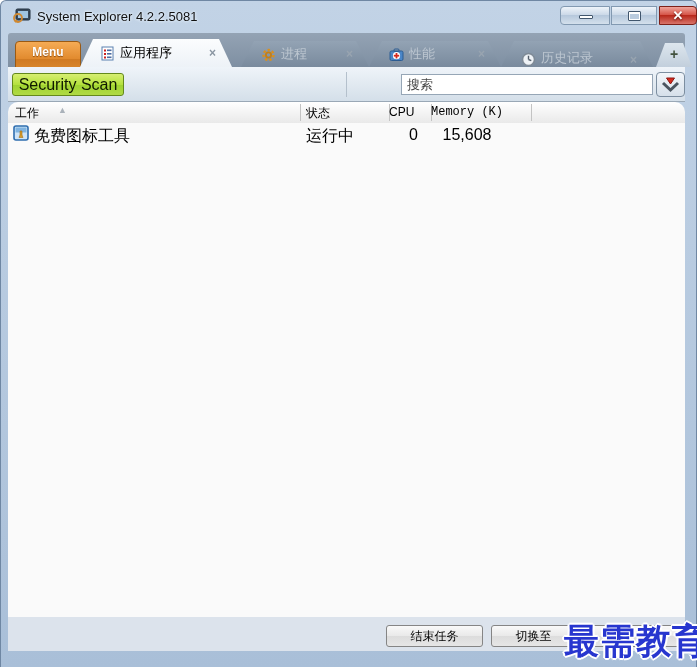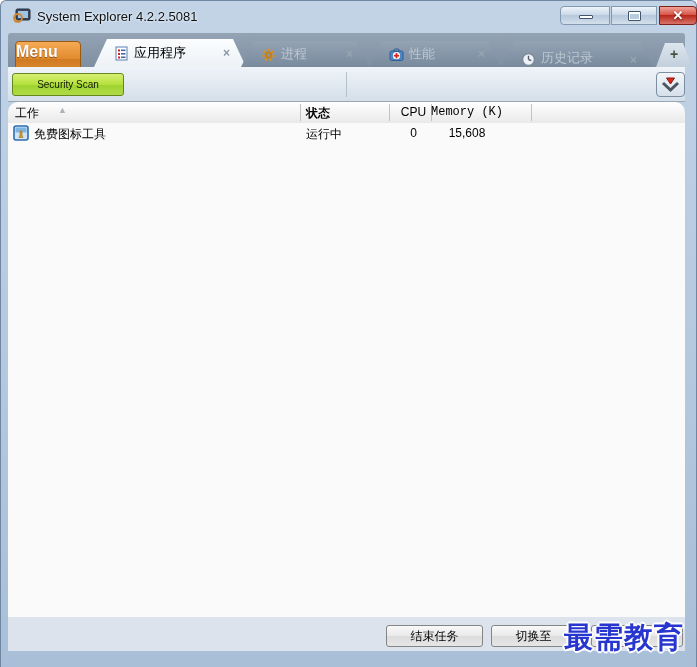--- a/index.html
+++ b/index.html
@@ -29,68 +29,68 @@
   .glyph-max { position:absolute; left:16px; top:4px; width:13px; height:10px;
     background:#fdfefe; border:1px solid #41566d; border-radius:1px; }
   .glyph-max::after { content:""; position:absolute; inset:2px 1px 1px 1px; background:#b9cbde; }
 
   
   .tabbar { position:absolute; left:7px; top:32px; width:677px; height:34px;
     background:linear-gradient(#94a3b4,#7e8fa2); border-radius:3px 3px 0 0; }
   .menu-btn { position:absolute; left:7px; top:8px; width:66px; height:36px;
     background:linear-gradient(#f5ab55,#e18a2e 50%,#d07a22 50%,#e09136);
     border:1px solid #9a5a14; border-radius:4px; color:#fff; font-weight:bold;
-    font-size:16px; text-align:left; line-height:20px; text-shadow:0 1px 1px #8a4a10; }
+    font-size:12px; text-align:center; line-height:20px; text-shadow:0 1px 1px #8a4a10; }
   .tab { position:absolute; bottom:0; height:26px; display:flex; align-items:center;
     padding:0 16px 0 20px; clip-path:polygon(13px 0, calc(100% - 13px) 0, 100% 100%, 0 100%);
     background:linear-gradient(#93a3b4,#798a9d); color:#bcc6d0; font-size:13px; }
   .tab.active { height:28px; background:linear-gradient(#fbfdfe,#edf2f7); color:#000; }
   .tab .ticon { width:15px; height:15px; margin-right:5px; flex:0 0 auto; }
   .tab .tclose { margin-left:auto; font-size:12px; font-weight:bold; color:#98a4b0;
     padding-left:10px; cursor:default; }
-  .tab1 { left:86px;  width:152px;margin-top:28px; }
+  .tab1 { left:72px;  width:152px;margin-top:28px; }
   .tab2 { left:233px; width:128px; }
   .tab3 { left:361px; width:132px; }
   .tab4 { left:493px; width:152px;align-items:flex-end; }
   .addtab { position:absolute; left:648px; bottom:0; width:36px; height:24px;
     clip-path:polygon(9px 0, calc(100% - 9px) 0, 100% 100%, 0 100%);
     background:linear-gradient(#dde6ee,#c2cfdc); color:#42523e; font-weight:bold;
     font-size:14px; text-align:center; line-height:23px; }
 
   
   .toolbar { position:absolute; left:7px; top:66px; width:677px; height:35px;
     background:linear-gradient(#eff4f9,#d4dfe9); border-bottom:1px solid #9aa8b6; }
   .scan-btn { position:absolute; left:4px; top:6px; width:112px; height:23px;
     background:linear-gradient(#d7ef72,#b5e13e 50%,#9ed32f 50%,#b0da45);
-    border:1px solid #64891c; border-radius:3px; font-size:10px; color:#101a00;
+    border:1px solid #64891c; border-radius:3px; font-size:16px; color:#101a00;
     text-align:center; line-height:21px; }
   .tool-sep { position:absolute; left:338px; top:5px; width:1px; height:25px; background:#b4c0cc; }
   .search-box { position:absolute; left:393px; top:7px; width:252px; height:21px;
     border:1px solid #96a6b6; background:#fff; font-size:13px; padding:0 5px;
     font-family:"Liberation Sans", sans-serif; color:#222; }
   .search-box::placeholder { color:#444; opacity:1; }
   .filter-btn { position:absolute; left:648px; top:5px; width:29px; height:25px;
     background:linear-gradient(#f2f6fa,#d6e0ea); border:1px solid #7c8ea0; border-radius:4px; }
 
   
   .thead { position:absolute; left:7px; top:101px; width:677px; height:31px;
     background:linear-gradient(#ffffff,#e9e9e9 70%,#e0e0e0); border-bottom:1px solid #ababab;
     font-size:12px; color:#000;border-radius:10px; }
   .th { position:absolute; top:3px; }
   .th-task { left:7px; }
   .sort-ind { position:absolute; left:50px; top:3px; font-size:9px; color:#aab2ba; }
-  .th-status { left:298px;font-weight:bold; }
-  .th-cpu { left:381px; width:49px; text-align:center; }
+  .th-status { left:298px; }
+  .th-cpu { left:381px; width:49px; }
   .th-mem { left:423px; width:72px; text-align:center;font-family:Liberation Mono, monospace; }
   .vsep { position:absolute; top:2px; width:1px; height:17px; background:#c3c3c3; }
   .sep1 { left:292px; } .sep2 { left:381px; } .sep3 { left:423px; } .sep4 { left:523px; }
 
   .content { position:absolute; left:7px; top:122px; width:677px; height:494px;
     background:#fafafa; }
-  .trow { position:absolute; left:0; top:0; width:677px; height:20px; font-size:12px; color:#000; }
+  .trow { position:absolute; left:0; top:0; width:677px; height:20px; font-size:16px; color:#000; }
   .row-icon { position:absolute; left:5px; top:2px; width:16px; height:16px; }
   .td-task { position:absolute; left:26px; top:3px; }
   .td-status { position:absolute; left:298px; top:3px;font-family:Liberation Serif, serif; }
   .td-cpu { position:absolute; left:381px; top:3px; width:49px; text-align:center; }
   .td-mem { position:absolute; left:423px; top:3px; width:72px; text-align:center; }
 
   
   .bottombar { position:absolute; left:7px; top:616px; width:677px; height:34px;
     background:#dce3ec; }
   .fbtn { position:absolute; top:8px; height:22px;
@@ -98,21 +98,21 @@
     border:1px solid #858585; border-radius:3px; font-size:12px; color:#000;
     text-align:center; line-height:20px; }
   .fbtn-end { left:378px; width:97px; }
   .fbtn-switch { left:483px; width:85px; }
   .fbtn-hidden { left:583px; width:92px; }
 
   .statusbar { position:absolute; left:7px; top:650px; width:677px; height:17px;
     background:#dce3ec; overflow:hidden; }
   .status-tip { position:absolute; left:5px; top:4px; font-size:12.5px; color:#1a1a1a; }
 
-  .watermark { position:absolute; left:563px; top:617px; width:134px; font-size:29px;
+  .watermark { position:absolute; left:563px; top:617px; width:134px; font-size:35px;
     font-weight:bold; font-family:"DejaVu Serif", serif; color:#2736cf; letter-spacing:1px;
     white-space:nowrap; z-index:50;
     text-shadow:-2px 0 0 #fff, 2px 0 0 #fff, 0 -2px 0 #fff, 0 2px 0 #fff,
       -1px -1px 0 #fff, 1px 1px 0 #fff, -1px 1px 0 #fff, 1px -1px 0 #fff; }
 </style>
 </head>
 <body>
 
 <div class="win">
 
@@ -182,20 +182,21 @@
       <span>历史记录</span>
       <span class="tclose">×</span>
     </div>
 
     <div class="addtab">+</div>
   </div>
 
   <div class="toolbar">
     <div class="scan-btn">Security Scan</div>
     <div class="tool-sep"></div>
+    <input class="search-box" type="text" placeholder="搜索" style="">
     <div class="filter-btn">
       <svg width="27" height="23" viewBox="0 0 27 23">
         <path d="M6 10 L13.5 17 L21 10" fill="none" stroke="#4a5560" stroke-width="3"></path>
         <path d="M9.5 5 L17.5 5 L13.5 11 Z" fill="#d42a1e" stroke="#8e1812"></path>
       </svg>
     </div>
   </div>
 
   <div class="thead">
     <span class="th th-task">工作</span>

